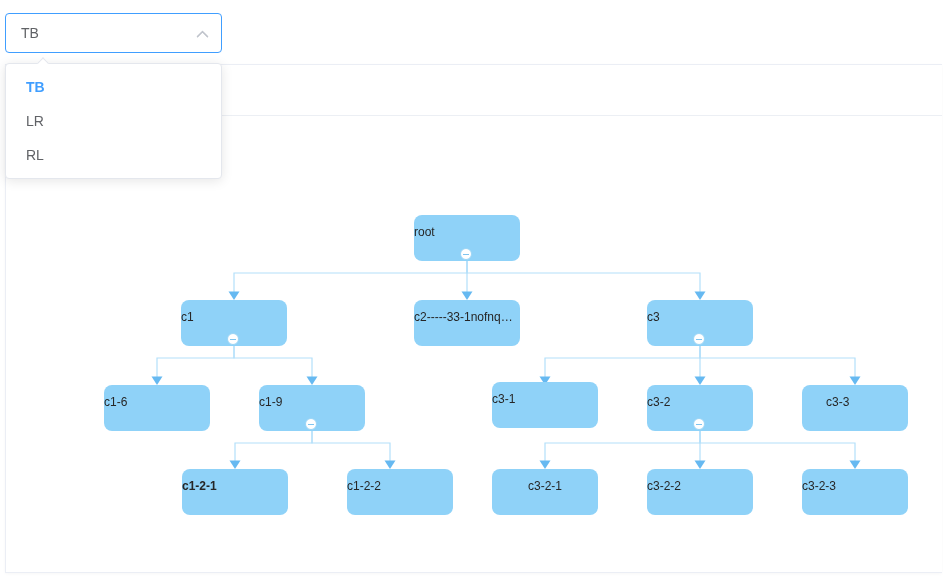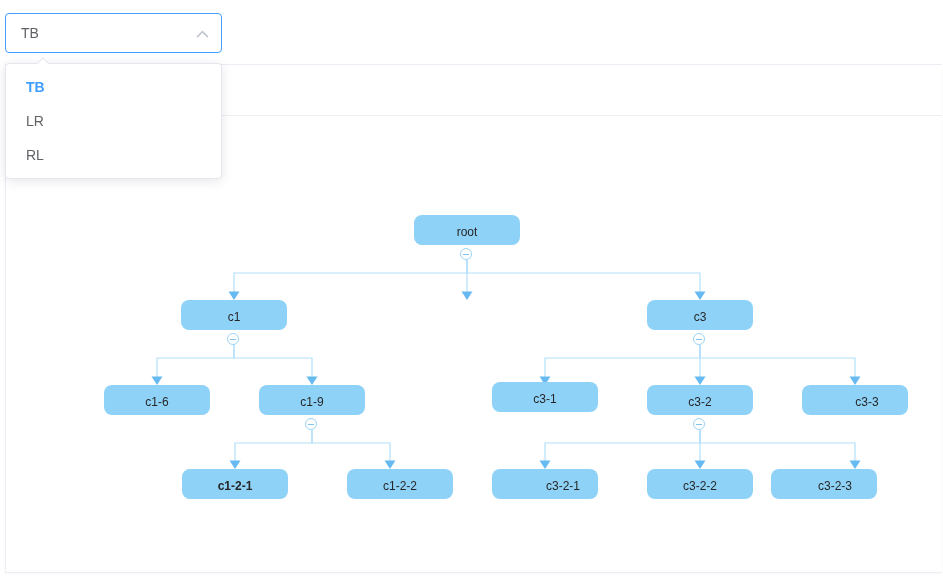--- a/index.html
+++ b/index.html
@@ -41,23 +41,23 @@
   .dropdown .caret{position:absolute;top:-5px;left:33px;width:8px;height:8px;
     background:#fff;border-left:1px solid var(--panel-border);
     border-top:1px solid var(--panel-border);transform:rotate(45deg);}
   .option{height:34px;line-height:34px;padding-left:20px;font-size:14px;
     color:var(--option-text);cursor:pointer;}
   .option.selected{color:var(--accent);font-weight:bold;}
 
   
   .tree-canvas{position:absolute;left:0;top:0;width:943px;height:584px;pointer-events:none;}
   .tree-canvas svg{position:absolute;left:0;top:0;}
-  .tree-node{position:absolute;width:106px;height:30px;border-radius:8px;
+  .tree-node{position:absolute;width:106px;height:46px;border-radius:8px;
     background:var(--node-fill);color:var(--node-text);font-size:12px;
-    line-height:34px;text-align:center;white-space:nowrap;overflow:hidden;
+    line-height:34px;white-space:nowrap;overflow:hidden;
     pointer-events:auto;cursor:move;}
   .collapse-btn{position:absolute;width:12px;height:12px;border-radius:50%;
     background:#fff;border:1px solid var(--circle-stroke);
     display:flex;align-items:center;justify-content:center;
     pointer-events:auto;cursor:pointer;z-index:5;}
   .collapse-btn .minus{display:block;width:6px;height:1px;background:#7FC4EF;}
 </style>
 </head>
 <body>
 
@@ -98,40 +98,41 @@
       </svg>
 
   <div class="tree-node" style="left: 414px; top: 215px;">root</div>
       <div class="collapse-btn" style="left: 460px; top: 248px;">
         <span class="minus"></span>
       </div>
       <div class="tree-node" style="left: 181px; top: 300px;">c1</div>
       <div class="collapse-btn" style="left: 227px; top: 333px;">
         <span class="minus"></span>
       </div>
+      <div class="tree-node" style="left: 414px; top: 300px;">c2-----33-1nofnq…</div>
       <div class="tree-node" style="left: 647px; top: 300px;">c3</div>
       <div class="collapse-btn" style="left: 693px; top: 333px;">
         <span class="minus"></span>
       </div>
       <div class="tree-node" style="left: 104px; top: 385px;">c1-6</div>
       <div class="tree-node" style="left: 259px; top: 385px;">c1-9</div>
       <div class="collapse-btn" style="left: 305px; top: 418px;">
         <span class="minus"></span>
       </div>
       <div class="tree-node" style="left: 492px; top: 382px;">c3-1</div>
       <div class="tree-node" style="left: 647px; top: 385px;">c3-2</div>
       <div class="collapse-btn" style="left: 693px; top: 418px;">
         <span class="minus"></span>
       </div>
       <div class="tree-node" style="left: 802px; top: 385px; padding-left: 24px;">c3-3</div>
       <div class="tree-node" style="left: 182px; top: 469px; font-weight: bold;">c1-2-1</div>
       <div class="tree-node" style="left: 347px; top: 469px;">c1-2-2</div>
       <div class="tree-node" style="left: 492px; top: 469px; padding-left: 36px;">c3-2-1</div>
       <div class="tree-node" style="left: 647px; top: 469px;">c3-2-2</div>
-      <div class="tree-node" style="left: 771px; top: 469px; padding-left: 22px;">c3-2-3</div>
+      <div class="tree-node" style="left: 802px; top: 469px;">c3-2-3</div>
     </div>
 
   <div class="select-input">
     <span class="select-value">TB</span>
     <span class="chevron"></span>
   </div>
 
   <div class="dropdown">
     <span class="caret"></span>
 

